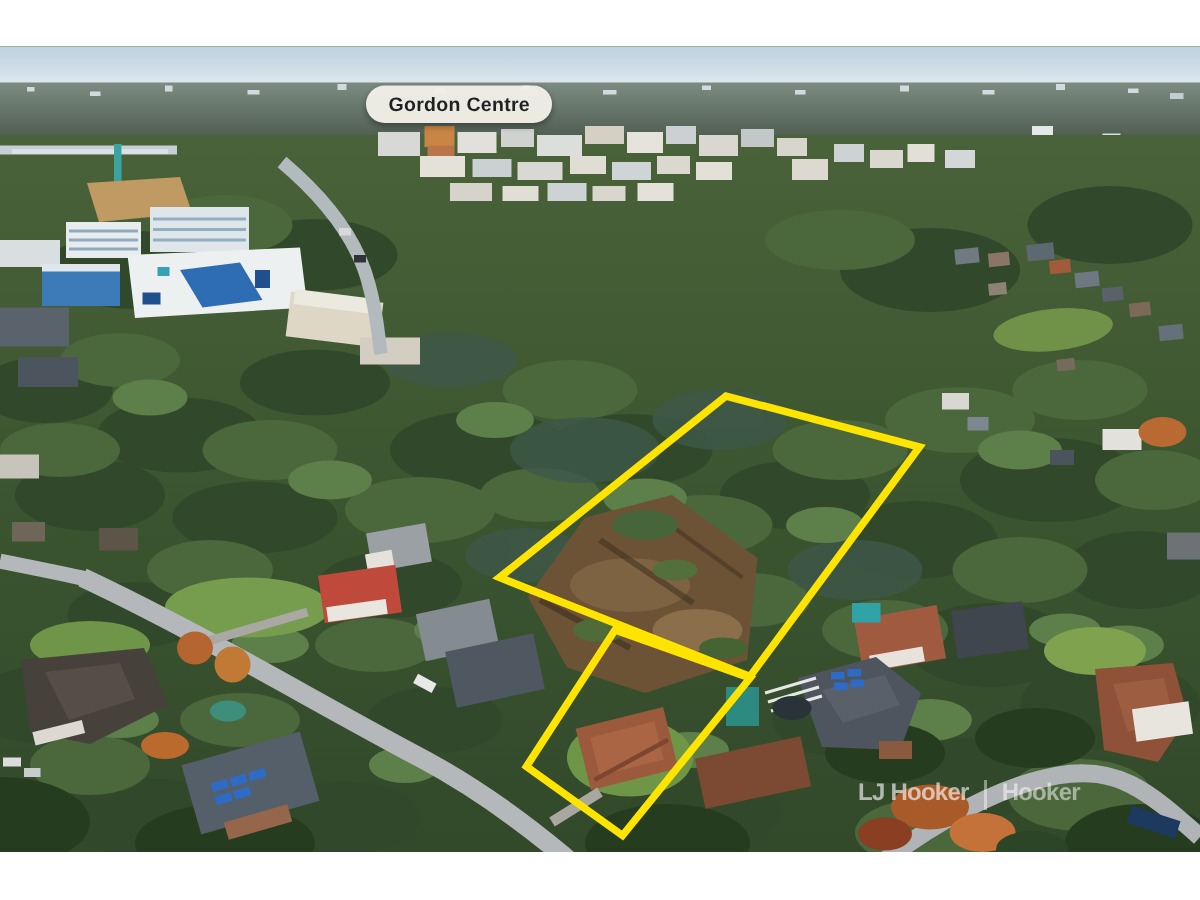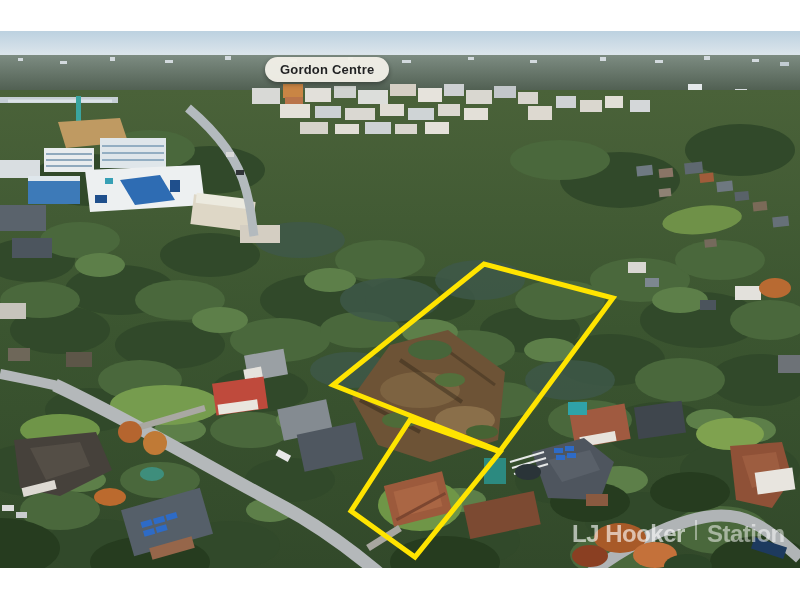--- a/index.html
+++ b/index.html
@@ -12,25 +12,25 @@
     overflow:hidden;background:#3c5531;
   }
   .photo svg{display:block;}
   .map-label{
     position:absolute;height:25px;line-height:25px;padding:0 15px;
     background:var(--label_bg,#f2f0e8);opacity:.96;
     border-radius:13px;box-shadow:0 2px 5px rgba(0,0,0,.38);
     font-size:13px;font-weight:bold;color:var(--label_text,#1e1e20);
     white-space:nowrap;letter-spacing:.2px;
   }
-  .label-centre{left:265px;top:26px;}   
+  .label-centre{left:244px;top:26px;}   
   .label-station{left:579px;top:26px;}
   .watermark{
     position:absolute;left:572px;top:489px;white-space:nowrap;
-    font-size:24px;font-weight:bold;letter-spacing:-0.5px;
+    font-size:16px;font-weight:bold;letter-spacing:-0.5px;
     color:var(--watermark,rgba(255,255,255,.62));
     display:flex;align-items:flex-start;
   }
   .watermark .office{opacity:.82;}
   .wm-divider{
     display:inline-block;width:2px;height:20px;margin:0 10px;
     background:var(--watermark,rgba(255,255,255,.62));opacity:.7;
   }
 </style>
 </head>
@@ -373,15 +373,15 @@
   </g>
 </svg>
 
   <div class="map-label label-centre">
     <span>Gordon Centre</span>
   </div>
 
   <div class="watermark">
     <span class="brand">LJ Hooker</span>
     <span class="wm-divider"></span>
-    <span class="office">Station</span>
+    <span class="office">Hooker</span>
   </div>
 </div>
 
 </body></html>

